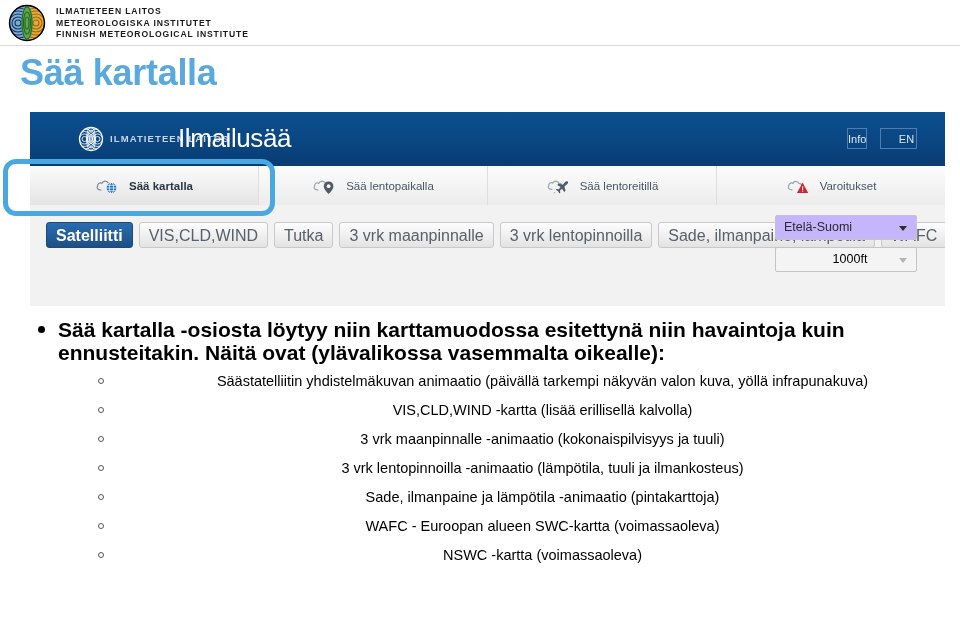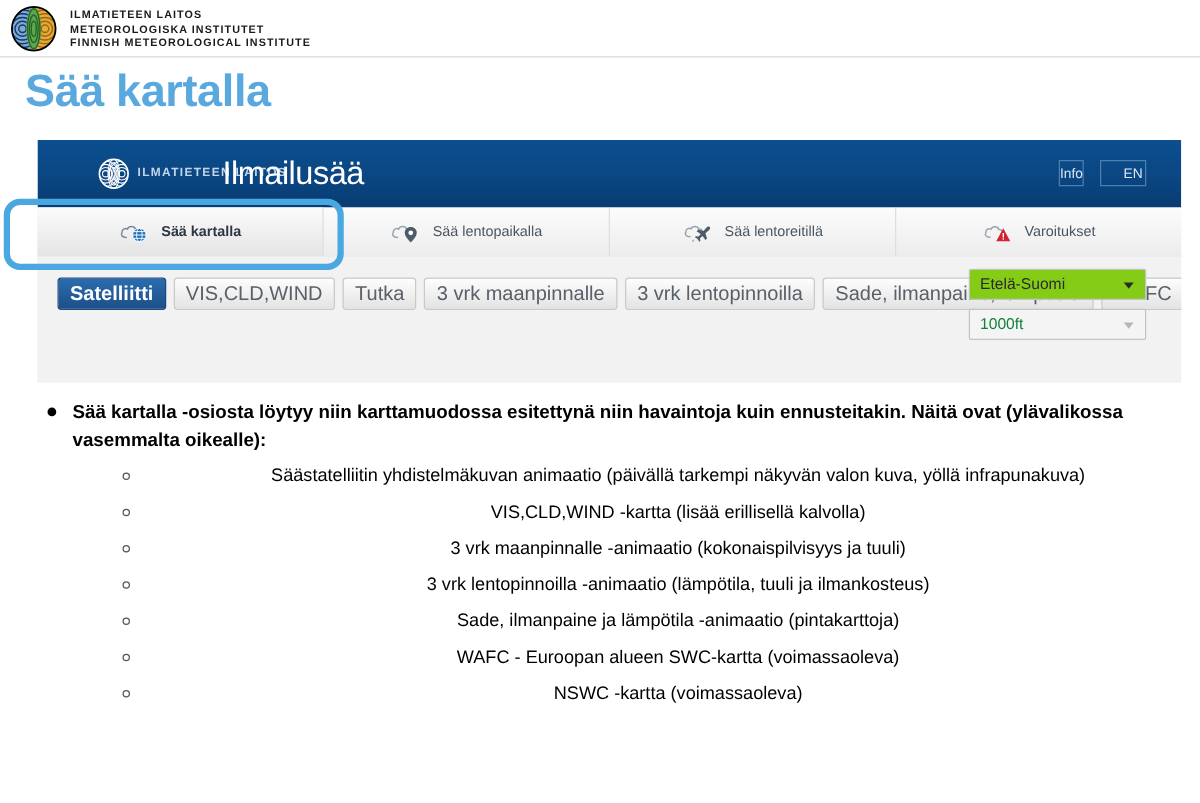--- a/index.html
+++ b/index.html
@@ -177,32 +177,33 @@
   }
   #selects {
     position: absolute;
     right: 28px; top: 10px;
     width: 142px;
   }
   .app-select {
     position: relative;
     height: 25px;
     border: 1px solid #c4c4c4;
-    background: #84cc16;
+    background: #c4b5fd;
     border-radius: 2px;
     box-sizing: border-box;
     font-size: 12.5px;
     color: #2b2b2b;
     line-height: 23px;
     padding-left: 8px;
   }
   .app-select.disabled {
     background: #f4f4f4;
-    color: #15803d;
+    color: #000000;
     margin-top: 7px;
+    text-align: center;
   }
   .sel-caret {
     position: absolute;
     right: 9px; top: 10px;
     width: 0; height: 0;
     border-left: 4px solid transparent;
     border-right: 4px solid transparent;
     border-top: 5px solid #2b2b2b;
   }
   .app-select.disabled .sel-caret { border-top-color: #b5b5b5; }
@@ -211,21 +212,21 @@
   #content {
     position: absolute;
     left: 0; top: 318px;
     width: 960px;
   }
   #lead-bullet {
     position: relative;
     margin: 0 0 4px 0;
     padding-left: 58px;
     padding-right: 14px;
-    font-size: 15px;
+    font-size: 21px;
     line-height: 23px;
     font-weight: bold;
     color: #000;
   }
   #lead-bullet .disc {
     position: absolute;
     left: 38px; top: 8px;
     width: 7px; height: 7px;
     background: #000;
     border-radius: 50%;

